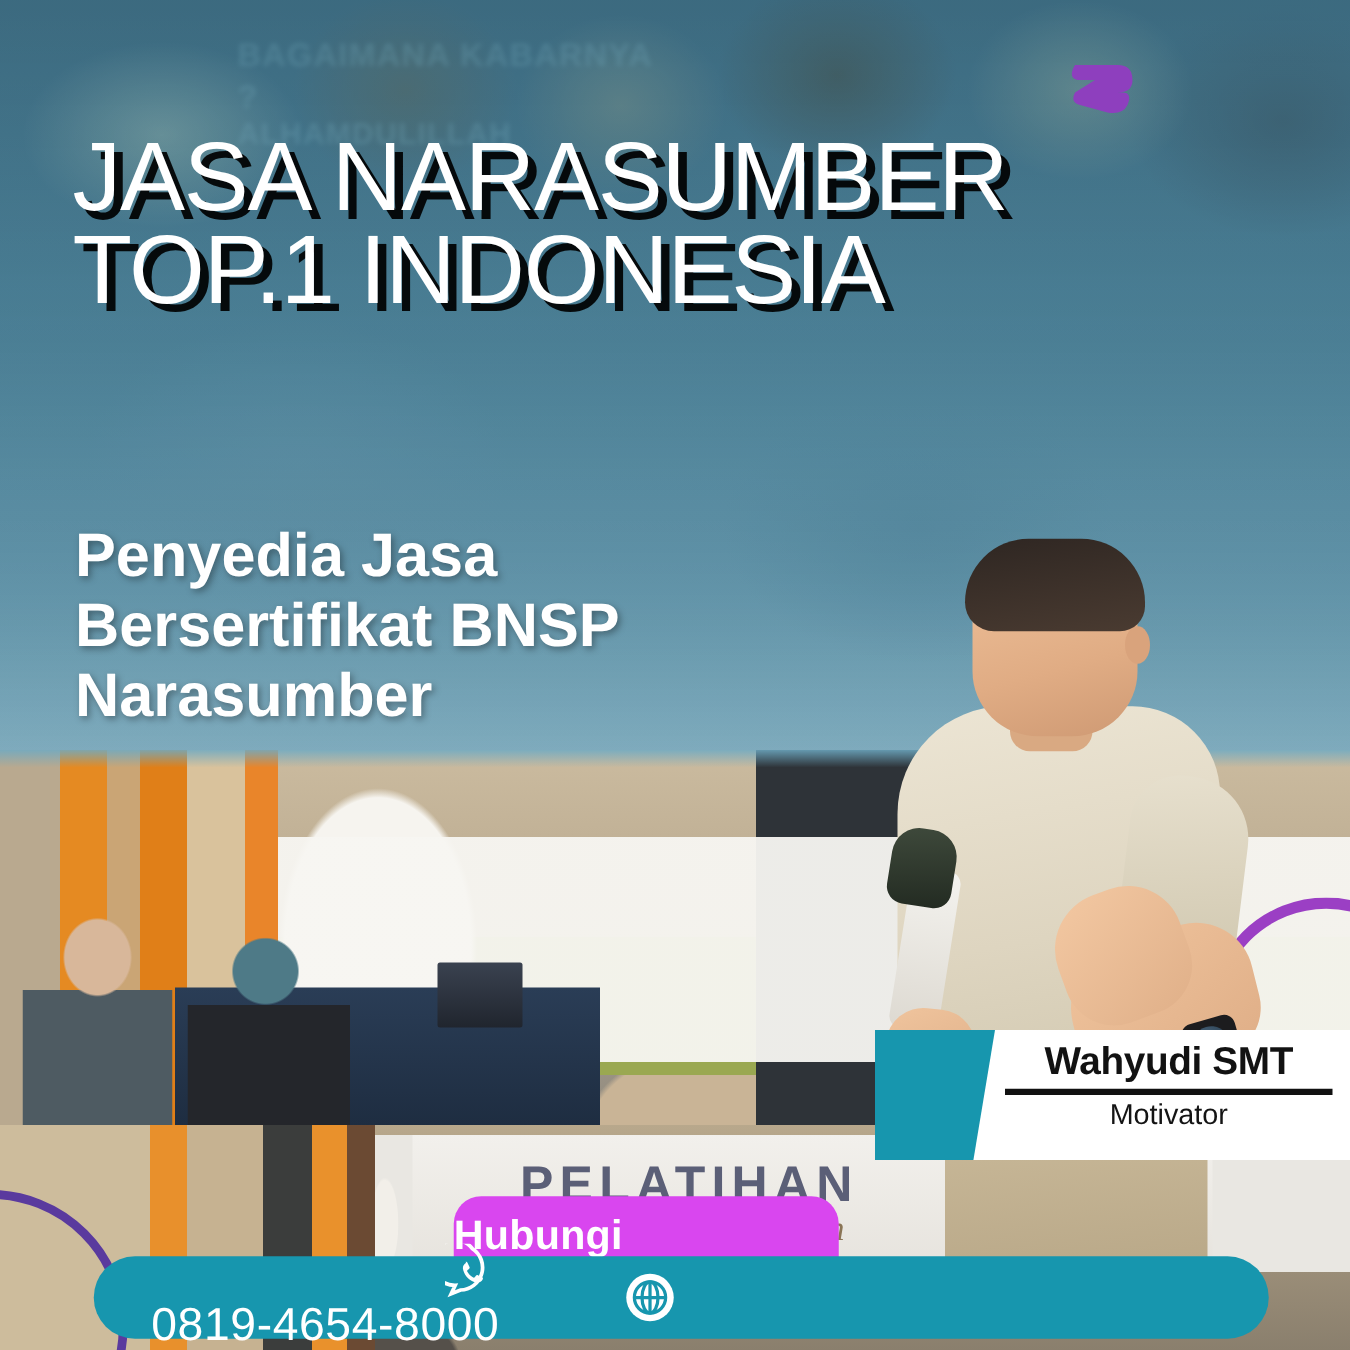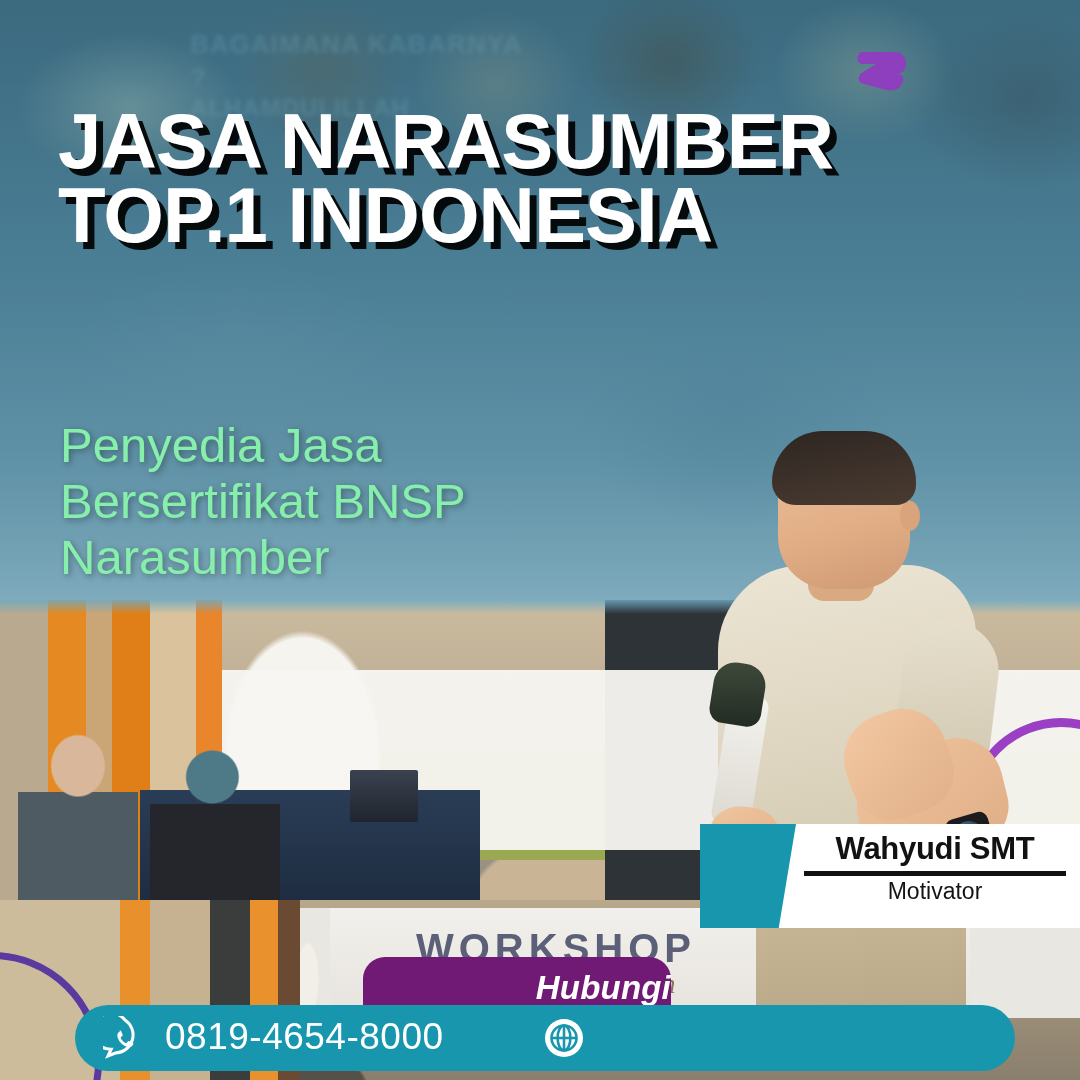--- a/index.html
+++ b/index.html
@@ -233,36 +233,36 @@
   }
   .sp-trouser {
     position:absolute; left:96px; top:466px; width:210px; height:150px;
     background:linear-gradient(175deg,#cbbb9b,#b7a686);
   }
 
   
   .headline {
     position:absolute; left:58px; top:104px; width:940px;
     color:#ffffff;
-    font-weight:700;
+    font-weight:400;
     font-size:78px;
     line-height:0.95;
     letter-spacing:-1px;
     text-transform:uppercase;
     text-shadow:7px 7px 0 rgba(0,0,0,0.92);
     font-stretch:condensed;
   }
   .headline .hl { display:block; white-space:nowrap; }
 
   .subhead {
     position:absolute; left:60px; top:418px; width:560px;
-    color:#86efac;
+    color:#ffffff;
     font-size:49px;
     line-height:1.14;
-    font-weight:400;
+    font-weight:700;
     text-shadow:2px 2px 6px rgba(0,0,0,0.35);
   }
   .subhead span { display:block; }
 
   
   .namecard {
     position:absolute; left:700px; top:824px; width:389px; height:104px;
     background:#ffffff;
   }
   .namecard-wedge {
@@ -276,32 +276,32 @@
   .nc-name {
     font-size:31px; font-weight:800; color:#121212; letter-spacing:-0.3px;
     line-height:1.25;
   }
   .nc-rule { height:5px; background:#111; margin:2px 0 2px 0; }
   .nc-role { font-size:23px; font-weight:400; color:#141414; line-height:1.2; }
 
   
   .hubungi-tab {
     position:absolute; left:363px; top:957px; width:308px; height:62px;
-    background:#701a75; border-radius:22px 22px 0 0;
-    display:flex; align-items:center; justify-content:flex-end;font-style:italic;
+    background:#d946ef; border-radius:22px 22px 0 0;
+    display:flex; align-items:center; justify-content:flex-start;
   }
   .hubungi-tab span {
     color:#fff; font-size:33px; font-weight:700; letter-spacing:0.2px;
   }
   .contact-bar {
     position:absolute; left:75px; top:1005px; width:940px; height:66px;
     background:#1796ae; border-radius:33px;
     display:flex; align-items:center;
   }
-  .ct-item { display:flex; align-items:flex-start; }
+  .ct-item { display:flex; align-items:flex-end;flex-direction:column; }
   .ct-wa { margin-left:28px; }
   .ct-web { margin-left:98px; }
   .ct-text { color:#ffffff; font-size:37px; margin-left:18px; letter-spacing:0.5px; }
   .ct-icon { width:44px; height:44px; display:block; }
 </style>
 </head>
 <body>
 
 <div id="poster">
 
@@ -320,21 +320,21 @@
     <div class="mid-table"></div>
     <div class="mid-person-a"></div>
     <div class="mid-person-b"></div>
     <div class="mid-laptop"></div>
   </div>
   <div class="seam" style="top:600px"></div>
 
   <div class="band band-bot">
     <div class="bot-photo"></div>
     <div class="bot-banner">
-      <div class="t1">WORKSHOP</div>
+      <div class="t1">PELATIHAN</div>
       <div class="t2">Manajemen Perubahan</div>
     </div>
   </div>
 
   <div class="logo-mark">
     <svg width="58" height="56" viewBox="0 0 58 56" aria-hidden="true">
       <path d="M6 14 L40 14 Q52 14 52 26 Q52 36 40 36 L30 36 L44 36 Q52 36 48 46 Q44 54 32 52 L10 46 Q2 44 6 36 L22 26 L8 26 Q0 24 6 14 Z" fill="#8E3FBE"></path>
     </svg>
   </div>
   <div class="arc-right"></div>

